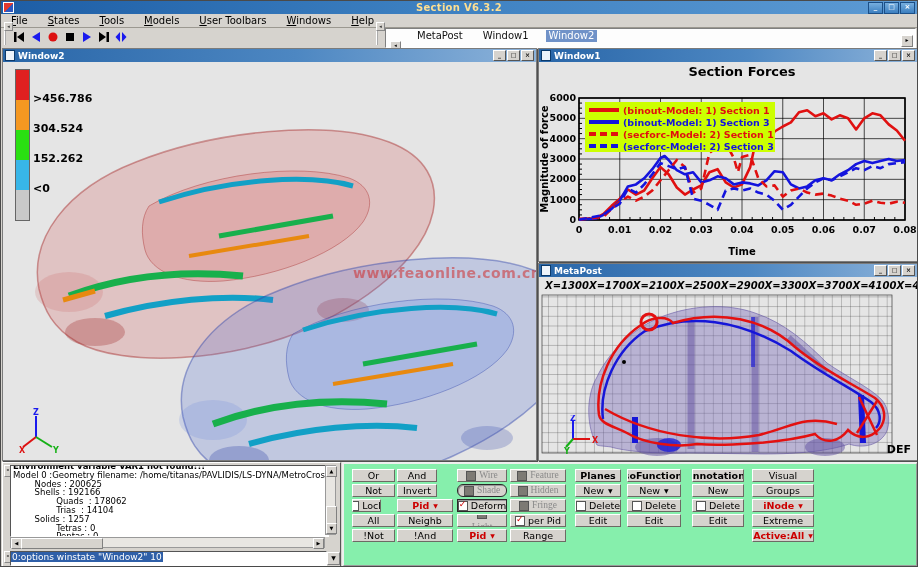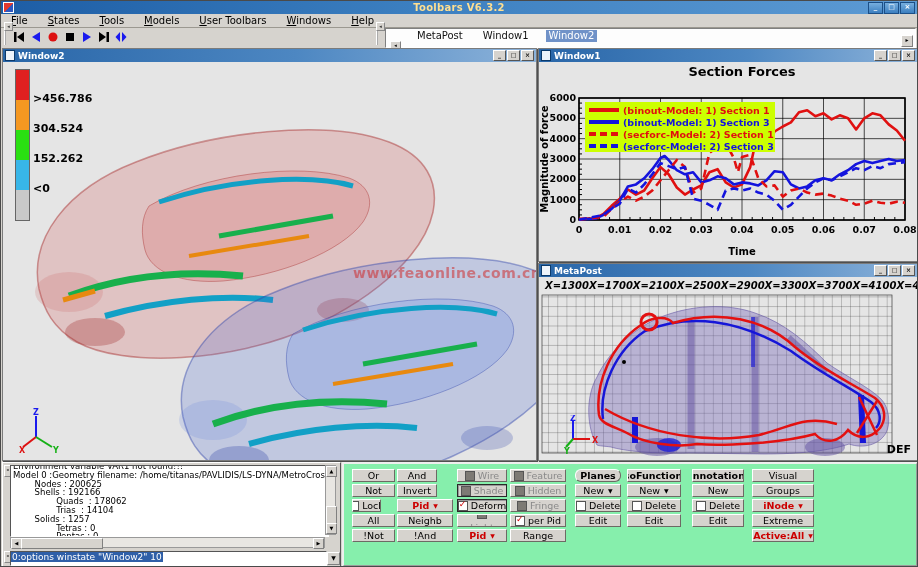--- a/index.html
+++ b/index.html
@@ -57,21 +57,21 @@
   
   .xlabels{position:absolute;left:6px;right:12px;top:3px;display:flex;justify-content:space-between;
     font-size:10px;font-weight:bold;font-style:italic;}
   .deflabel{position:absolute;right:6px;top:166px;font-size:11px;font-weight:bold;}
   
   .console{position:absolute;left:1px;top:461px;width:339px;height:105px;background:#d6d3ce;
     border:1px solid #fff;border-right-color:#555;border-bottom-color:#555;box-sizing:border-box;}
   .ctext{position:absolute;left:7px;top:2px;width:315px;height:70px;background:#fff;
     border:1px solid #555;border-right-color:#fff;border-bottom-color:#fff;overflow:hidden;
     font-size:8.5px;line-height:8.8px;white-space:pre;padding-left:2px;}
-  .ctext div:first-child{margin-top:-4px;}
+  .ctext div:first-child{margin-top:-4px;font-weight:bold;}
   .vscroll{position:absolute;left:322px;top:2px;width:11px;height:70px;background:#e8e6e2;border:1px solid #999;box-sizing:border-box;}
   .vscroll .arr{position:absolute;left:0;width:9px;height:9px;background:#d6d3ce;border:1px solid #808080;
     border-top-color:#fff;border-left-color:#fff;font-size:5px;line-height:8px;text-align:center;}
   .vthumb{position:absolute;left:0;width:9px;background:#d6d3ce;border:1px solid #808080;border-top-color:#fff;border-left-color:#fff;}
   .hscroll{position:absolute;left:7px;top:74px;width:315px;height:11px;background:#e8e6e2;border:1px solid #999;box-sizing:border-box;}
   .hscroll .arr{position:absolute;top:0;width:9px;height:9px;background:#d6d3ce;border:1px solid #808080;
     border-top-color:#fff;border-left-color:#fff;font-size:5px;line-height:8px;text-align:center;}
   .hthumb{position:absolute;top:0;height:9px;background:#d6d3ce;border:1px solid #808080;border-top-color:#fff;border-left-color:#fff;}
   .cmdline{position:absolute;left:7px;top:88px;width:315px;height:13px;background:#fff;
     border:1px solid #555;border-right-color:#fff;border-bottom-color:#fff;font-size:9px;line-height:11px;overflow:hidden;}
@@ -81,39 +81,39 @@
   .detach{position:absolute;left:1px;width:5px;height:10px;background:#d6d3ce;border:1px solid #888;
     border-top-color:#fff;border-left-color:#fff;font-size:4px;line-height:8px;text-align:center;}
   
   .panel{position:absolute;left:341px;top:461px;width:576px;height:105px;background:#86efac;
     border:2px outset #eee;box-sizing:border-box;}
   .pbtn{position:absolute;height:13px;background:#d6d3ce;border:1px solid #6d6a64;
     border-top-color:#fff;border-left-color:#fff;font-size:9.5px;line-height:11px;
     display:flex;align-items:center;justify-content:center;gap:3px;white-space:nowrap;overflow:hidden;box-sizing:border-box;}
   .pbtn.header{font-weight:bold;}
   .pbtn.accent{color:#cc0000;font-weight:bold;}
-  .pbtn.disabled{color:#8a8a8a;}
+  .pbtn.disabled{color:#8a8a8a;font-family:Liberation Serif, serif;}
   .pbtn.pressed{border:1px solid #2a2a2a;box-shadow:inset 1px 1px 0 #999;}
   .cb{width:8px;height:8px;border:1px solid #555;background:#fff;display:inline-block;position:relative;flex:0 0 auto;}
   .cb.on::after{content:"✓";position:absolute;left:0px;top:-3px;color:#cc0000;font-size:9px;font-weight:bold;}
   .cb.dis{background:#7d7a74;border-color:#555;}
   .dd{font-size:6px;margin-left:1px;}
   .pbtn.accent .dd{color:#cc0000;}
   
   .triad{position:absolute;}
   text{font-family:"DejaVu Sans","Liberation Sans",sans-serif;}
 </style>
 </head>
 <body>
 
 <div class="app">
 
   <div class="titlebar">
     <div class="appicon"></div>
-    <div class="ttext">Toolbars V6.3.2</div>
+    <div class="ttext">Section V6.3.2</div>
     <div class="mainbtns">
       <div class="mbtn">_</div>
       <div class="mbtn">□</div>
       <div class="mbtn">×</div>
     </div>
   </div>
 
   <div class="menubar" id="menubar">
       <div class="menuitem"><u>F</u>ile</div>
       <div class="menuitem"><u>S</u>tates</div>
@@ -466,21 +466,21 @@
       <div class="pbtn" style="left: 53px; top: 50px; width: 56px;">
         <span>Neighb</span>
       </div>
       <div class="pbtn" style="left: 53px; top: 65px; width: 56px;">
         <span>!And</span>
       </div>
       <div class="pbtn disabled" style="left: 113px; top: 5px; width: 50px;">
         <span class="cb dis"></span>
         <span>Wire</span>
       </div>
-      <div class="pbtn disabled pressed" style="left: 113px; top: 20px; width: 50px;">
+      <div class="pbtn disabled pressed" style="left: 113px; top: 20px; width: 50px; border-radius: 6px;">
         <span class="cb dis"></span>
         <span>Shade</span>
       </div>
       <div class="pbtn pressed" style="left: 113px; top: 35px; width: 50px;">
         <span class="cb on"></span>
         <span>Deform</span>
       </div>
       <div class="pbtn disabled" style="left: 113px; top: 50px; width: 50px; flex-direction: column;">
         <span class="cb dis"></span>
         <span>Light</span>
@@ -501,21 +501,21 @@
         <span class="cb dis"></span>
         <span>Fringe</span>
       </div>
       <div class="pbtn" style="left: 166px; top: 50px; width: 56px;">
         <span class="cb on"></span>
         <span>per Pid</span>
       </div>
       <div class="pbtn" style="left: 166px; top: 65px; width: 56px;">
         <span>Range</span>
       </div>
-      <div class="pbtn header" style="left: 231px; top: 5px; width: 46px; border-radius: 6px;">
+      <div class="pbtn header" style="left: 231px; top: 5px; width: 46px;">
         <span>Planes</span>
       </div>
       <div class="pbtn" style="left: 231px; top: 20px; width: 46px;">
         <span>New</span>
         <span class="dd">▼</span>
       </div>
       <div class="pbtn" style="left: 231px; top: 35px; width: 46px;">
         <span class="cb"></span>
         <span>Delete</span>
       </div>

